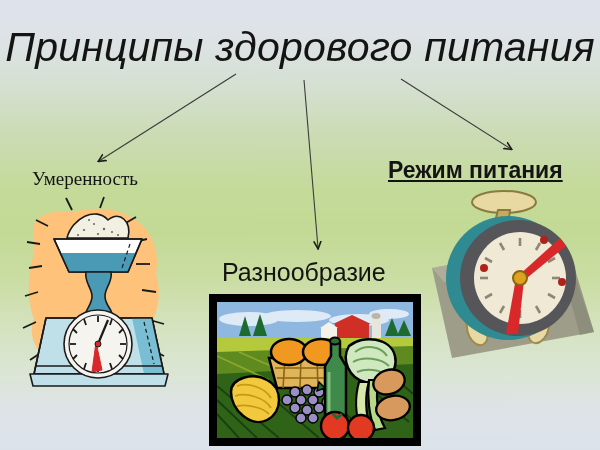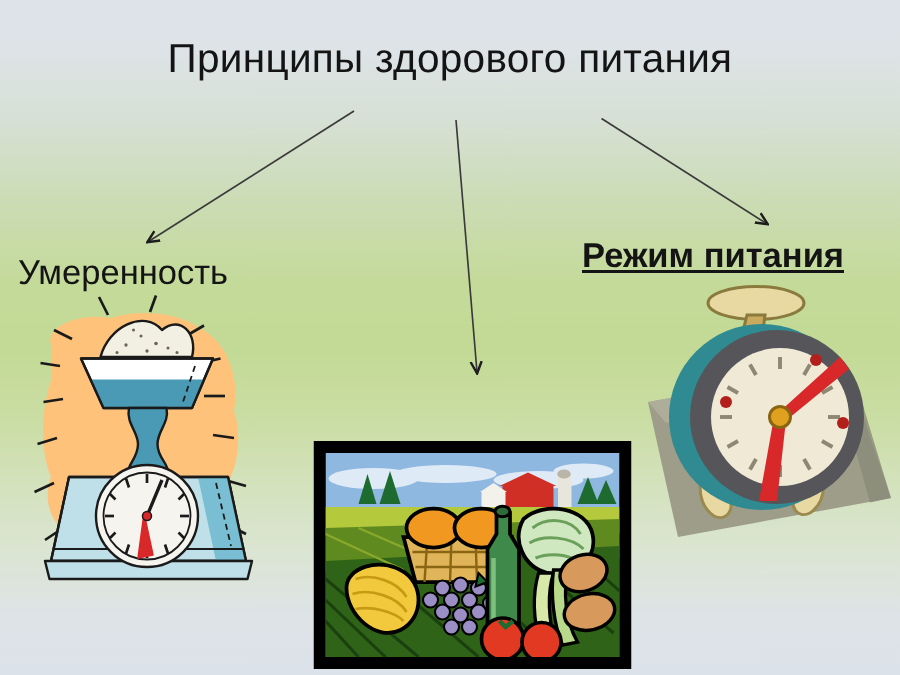--- a/index.html
+++ b/index.html
@@ -18,23 +18,23 @@
       #c3da96 52%,
       #cadda3 62%,
       #d4e2bd 72%,
       #dbe5d3 82%,
       #dde3e6 91%,
       #dce2ea 100%);
   }
   .txt{position:absolute;color:#141414;white-space:nowrap;font-weight:400;}
   #title{
     left:0;right:0;top:24px;text-align:center;
-    font-size:27px;letter-spacing:.2px;
+    font-size:41px;letter-spacing:.2px;font-style:italic;
   }
-  #lbl-moderation{left:12px;top:168px;font-size:23px;}
+  #lbl-moderation{left:32px;top:168px;font-size:19px;font-family:Liberation Serif, serif;}
   #lbl-variety{left:222px;top:258px;font-size:25px;}
   #lbl-schedule{left:388px;top:157px;font-size:23px;font-weight:700;text-decoration:underline;}
   svg.art{position:absolute;display:block;}
   #arrows{left:0;top:0;}
   #scale-art{left:12px;top:196px;}
   #food-art{left:209px;top:294px;}
   #clock-art{left:424px;top:182px;}
 </style>
 </head>
 <body>
@@ -296,16 +296,17 @@
 
     <path d="M94 94 L136 56 L142 64 L98 100 Z" fill="#d8282a"></path>
     <path d="M92 96 L82 152 L94 152 L100 98 Z" fill="#d8282a"></path>
     <circle cx="96" cy="96" r="7" fill="#e0a020" stroke="#8a6512" stroke-width="2"></circle>
   </svg>
 
   <div class="txt" id="title">Принципы здорового питания</div>
 
   <div class="txt" id="lbl-moderation">Умеренность</div>
 
+  <div class="txt" id="lbl-variety">Разнообразие</div>
 
   <div class="txt" id="lbl-schedule">Режим питания</div>
 
 </div>
 
 </body></html>

